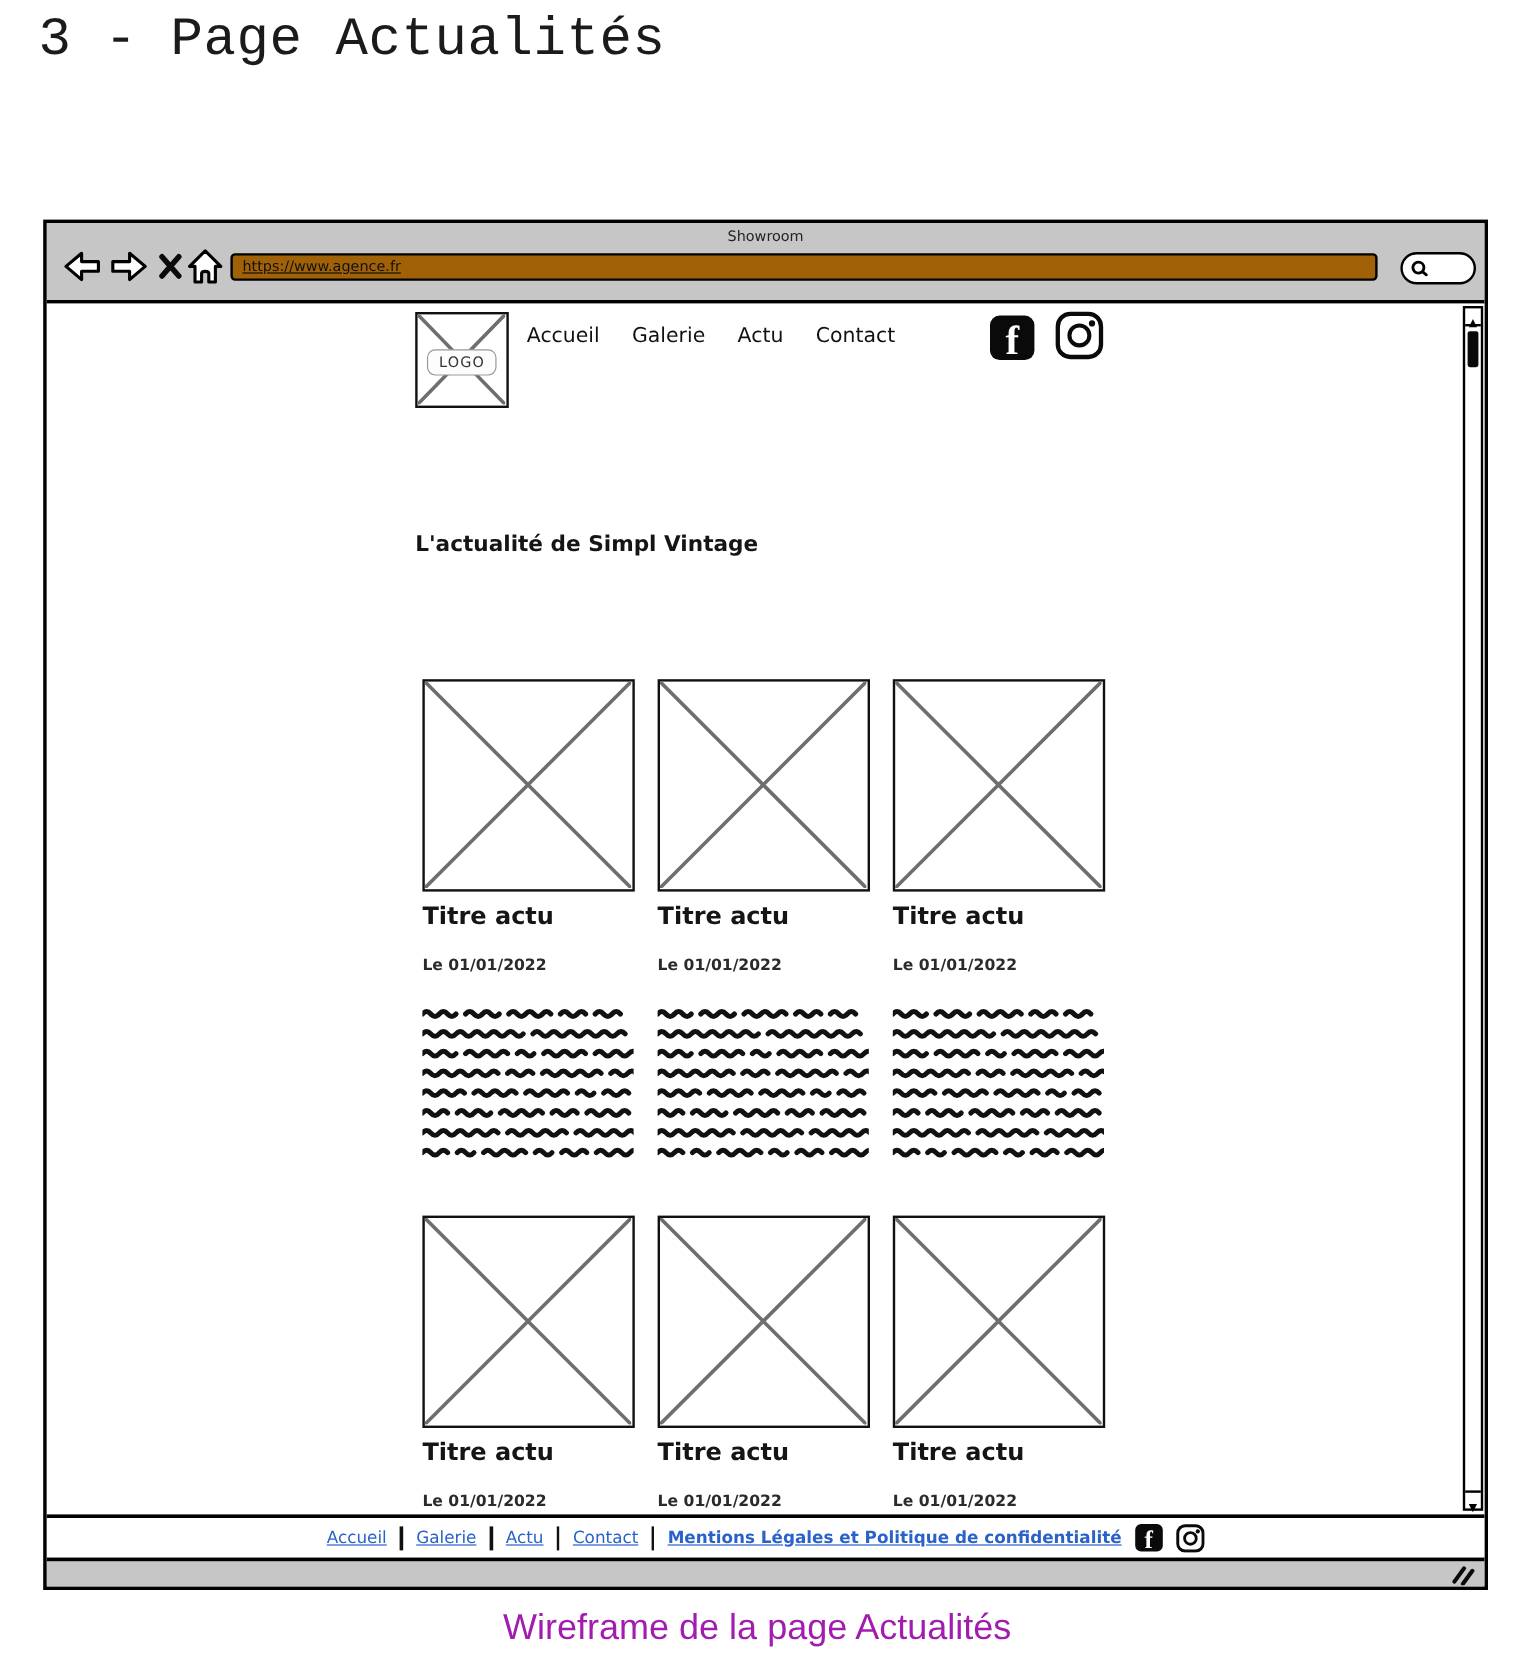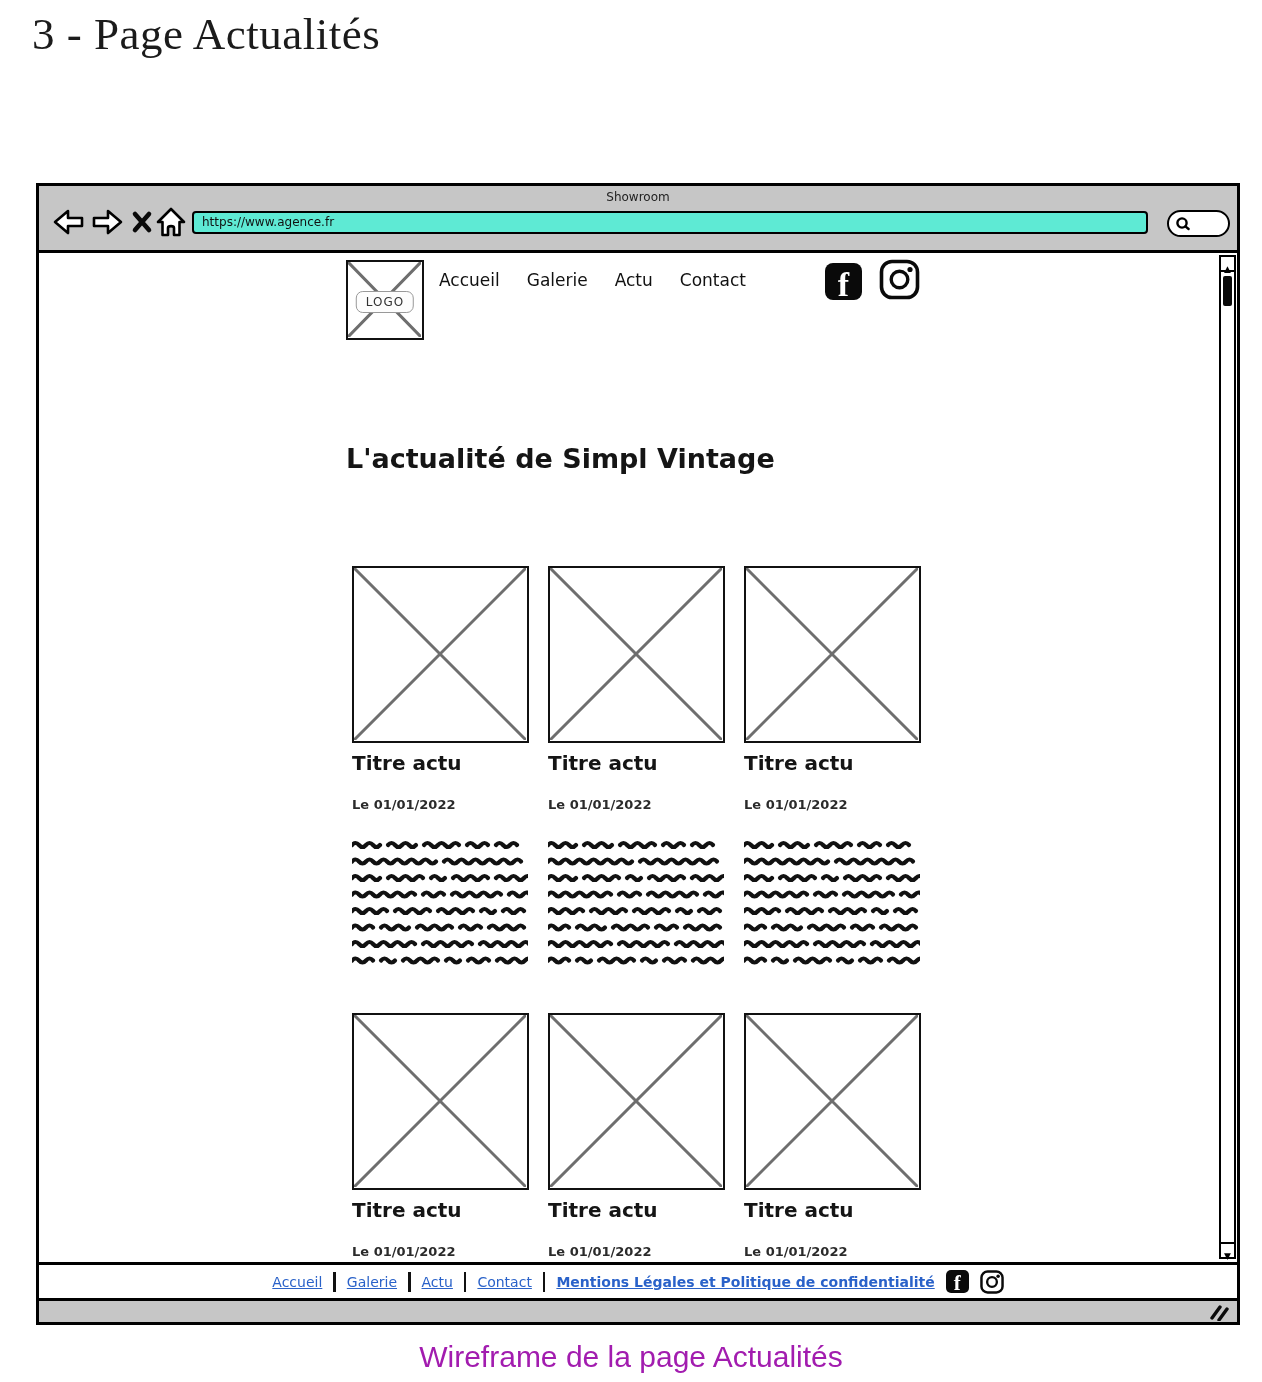--- a/index.html
+++ b/index.html
@@ -3,21 +3,21 @@
 <meta charset="utf-8">
 <style>
   * { margin:0; padding:0; box-sizing:border-box; }
   html,body { background:#fff; }
   .page {
     position:relative; width:1262px; height:1382px; background:#fff;
     font-family:"DejaVu Sans", sans-serif; color:#111; overflow:hidden;
   }
   .doc-title {
     position:absolute; left:32px; top:8px; font-size:45px; font-weight:500;
-    color:#1b1b1b; letter-spacing:0.5px; font-family:Liberation Serif, serif;
+    color:#1b1b1b; letter-spacing:0.5px; font-family:Liberation Mono, monospace;
   }
   .doc-caption {
     position:absolute; left:0; top:1340px; width:100%; text-align:center;
     font-size:30px; font-weight:400; color:#a21caf; font-family:"Liberation Sans", sans-serif;
   }
   
   .browser {
     position:absolute; left:36px; top:183px; width:1204px; height:1142px;
     border:3px solid #000; background:#fff;
   }
@@ -26,22 +26,22 @@
     background:#c6c6c6; border-bottom:3px solid #000;
   }
   .window-title {
     position:absolute; top:4px; left:0; width:100%; text-align:center;
     font-size:12px; color:#222;
   }
   .nav-btn { position:absolute; top:22px; }
   .btn-back { left:13px; } .btn-fwd { left:51px; } .btn-stop { left:92px; top:24px; } .btn-home { left:115px; top:20px; }
   .url-box {
     position:absolute; left:153px; top:25px; width:956px; height:23px;
-    background:#5eead4; border:2px solid #000; border-radius:4px;
-    font-size:12px; line-height:19px; padding:0 8px; color:#111;
+    background:#a16207; border:2px solid #000; border-radius:4px;
+    font-size:12px; line-height:19px; padding:0 8px; color:#111;text-decoration:underline;
   }
   .search-pill {
     position:absolute; left:1128px; top:24px; width:63px; height:27px;
     background:#fff; border:2.5px solid #000; border-radius:14px;
     display:flex; align-items:center; padding-left:5px;
   }
   
   .content {
     position:absolute; left:0; top:67px; width:1198px; height:1009px;
     background:#fff; overflow:hidden;
@@ -70,21 +70,21 @@
   .main-nav span { cursor:default; }
   .social-header { position:absolute; left:786px; top:6px; display:flex; gap:17px; align-items:center; }
   .fb-icon {
     background:#0a0a0a; color:#fff; border-radius:8px;
     display:flex; align-items:flex-end; justify-content:center;
     font-weight:bold; font-family:"Liberation Serif", serif; overflow:hidden;
   }
   .fb-lg { width:37px; height:37px; font-size:34px; line-height:30px; }
   .fb-sm { width:23px; height:23px; font-size:21px; line-height:19px; border-radius:5px; }
   .page-heading {
-    position:absolute; left:307px; top:190px; font-size:27px; font-weight:600; color:#151515;
+    position:absolute; left:307px; top:190px; font-size:18px; font-weight:600; color:#151515;
   }
   .cards-row { position:absolute; left:313px; display:flex; gap:19px; }
   .row-1 { top:313px; } .row-2 { top:760px; }
   .card { width:177px; }
   .img-ph { width:177px; height:177px; border:2.5px solid #111; position:relative; background:#fff; }
   .card-title { margin-top:8px; font-size:20px; font-weight:600; color:#151515; }
   .card-date { margin-top:22px; font-size:13px; font-weight:700; color:#2b2b2b; }
   .card-squiggle { margin-top:26px; }
   
   .footer-bar {

